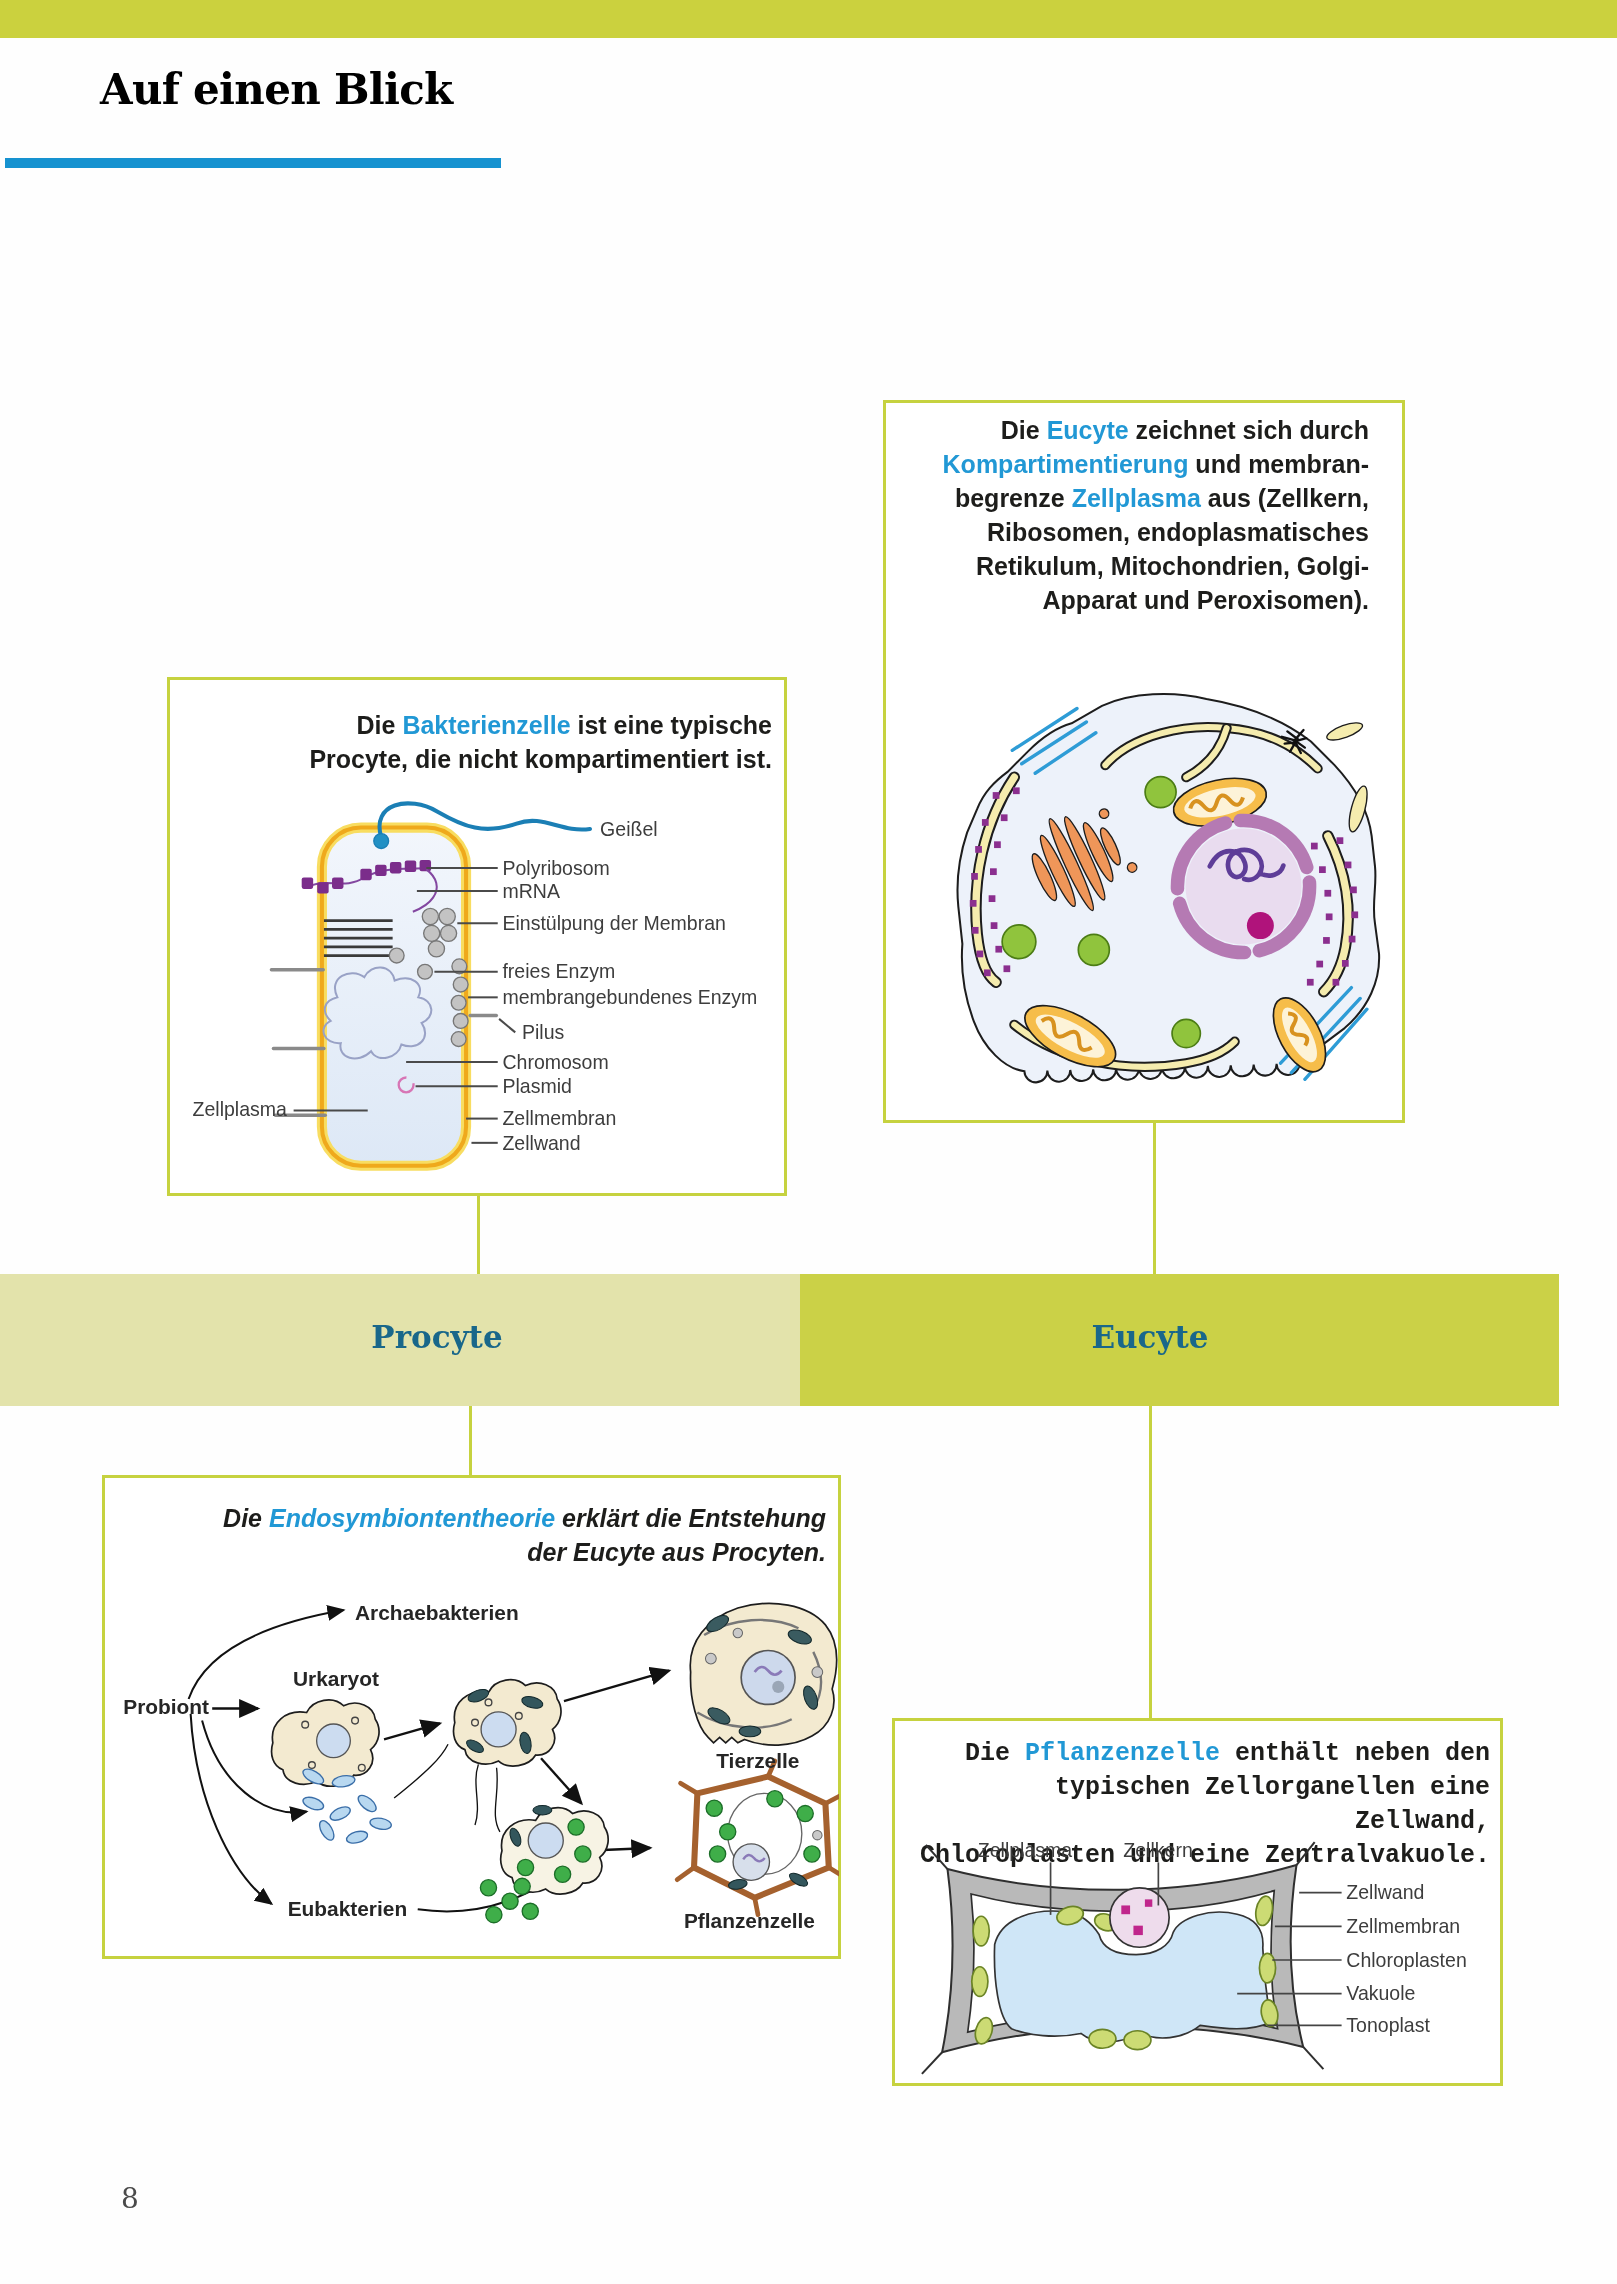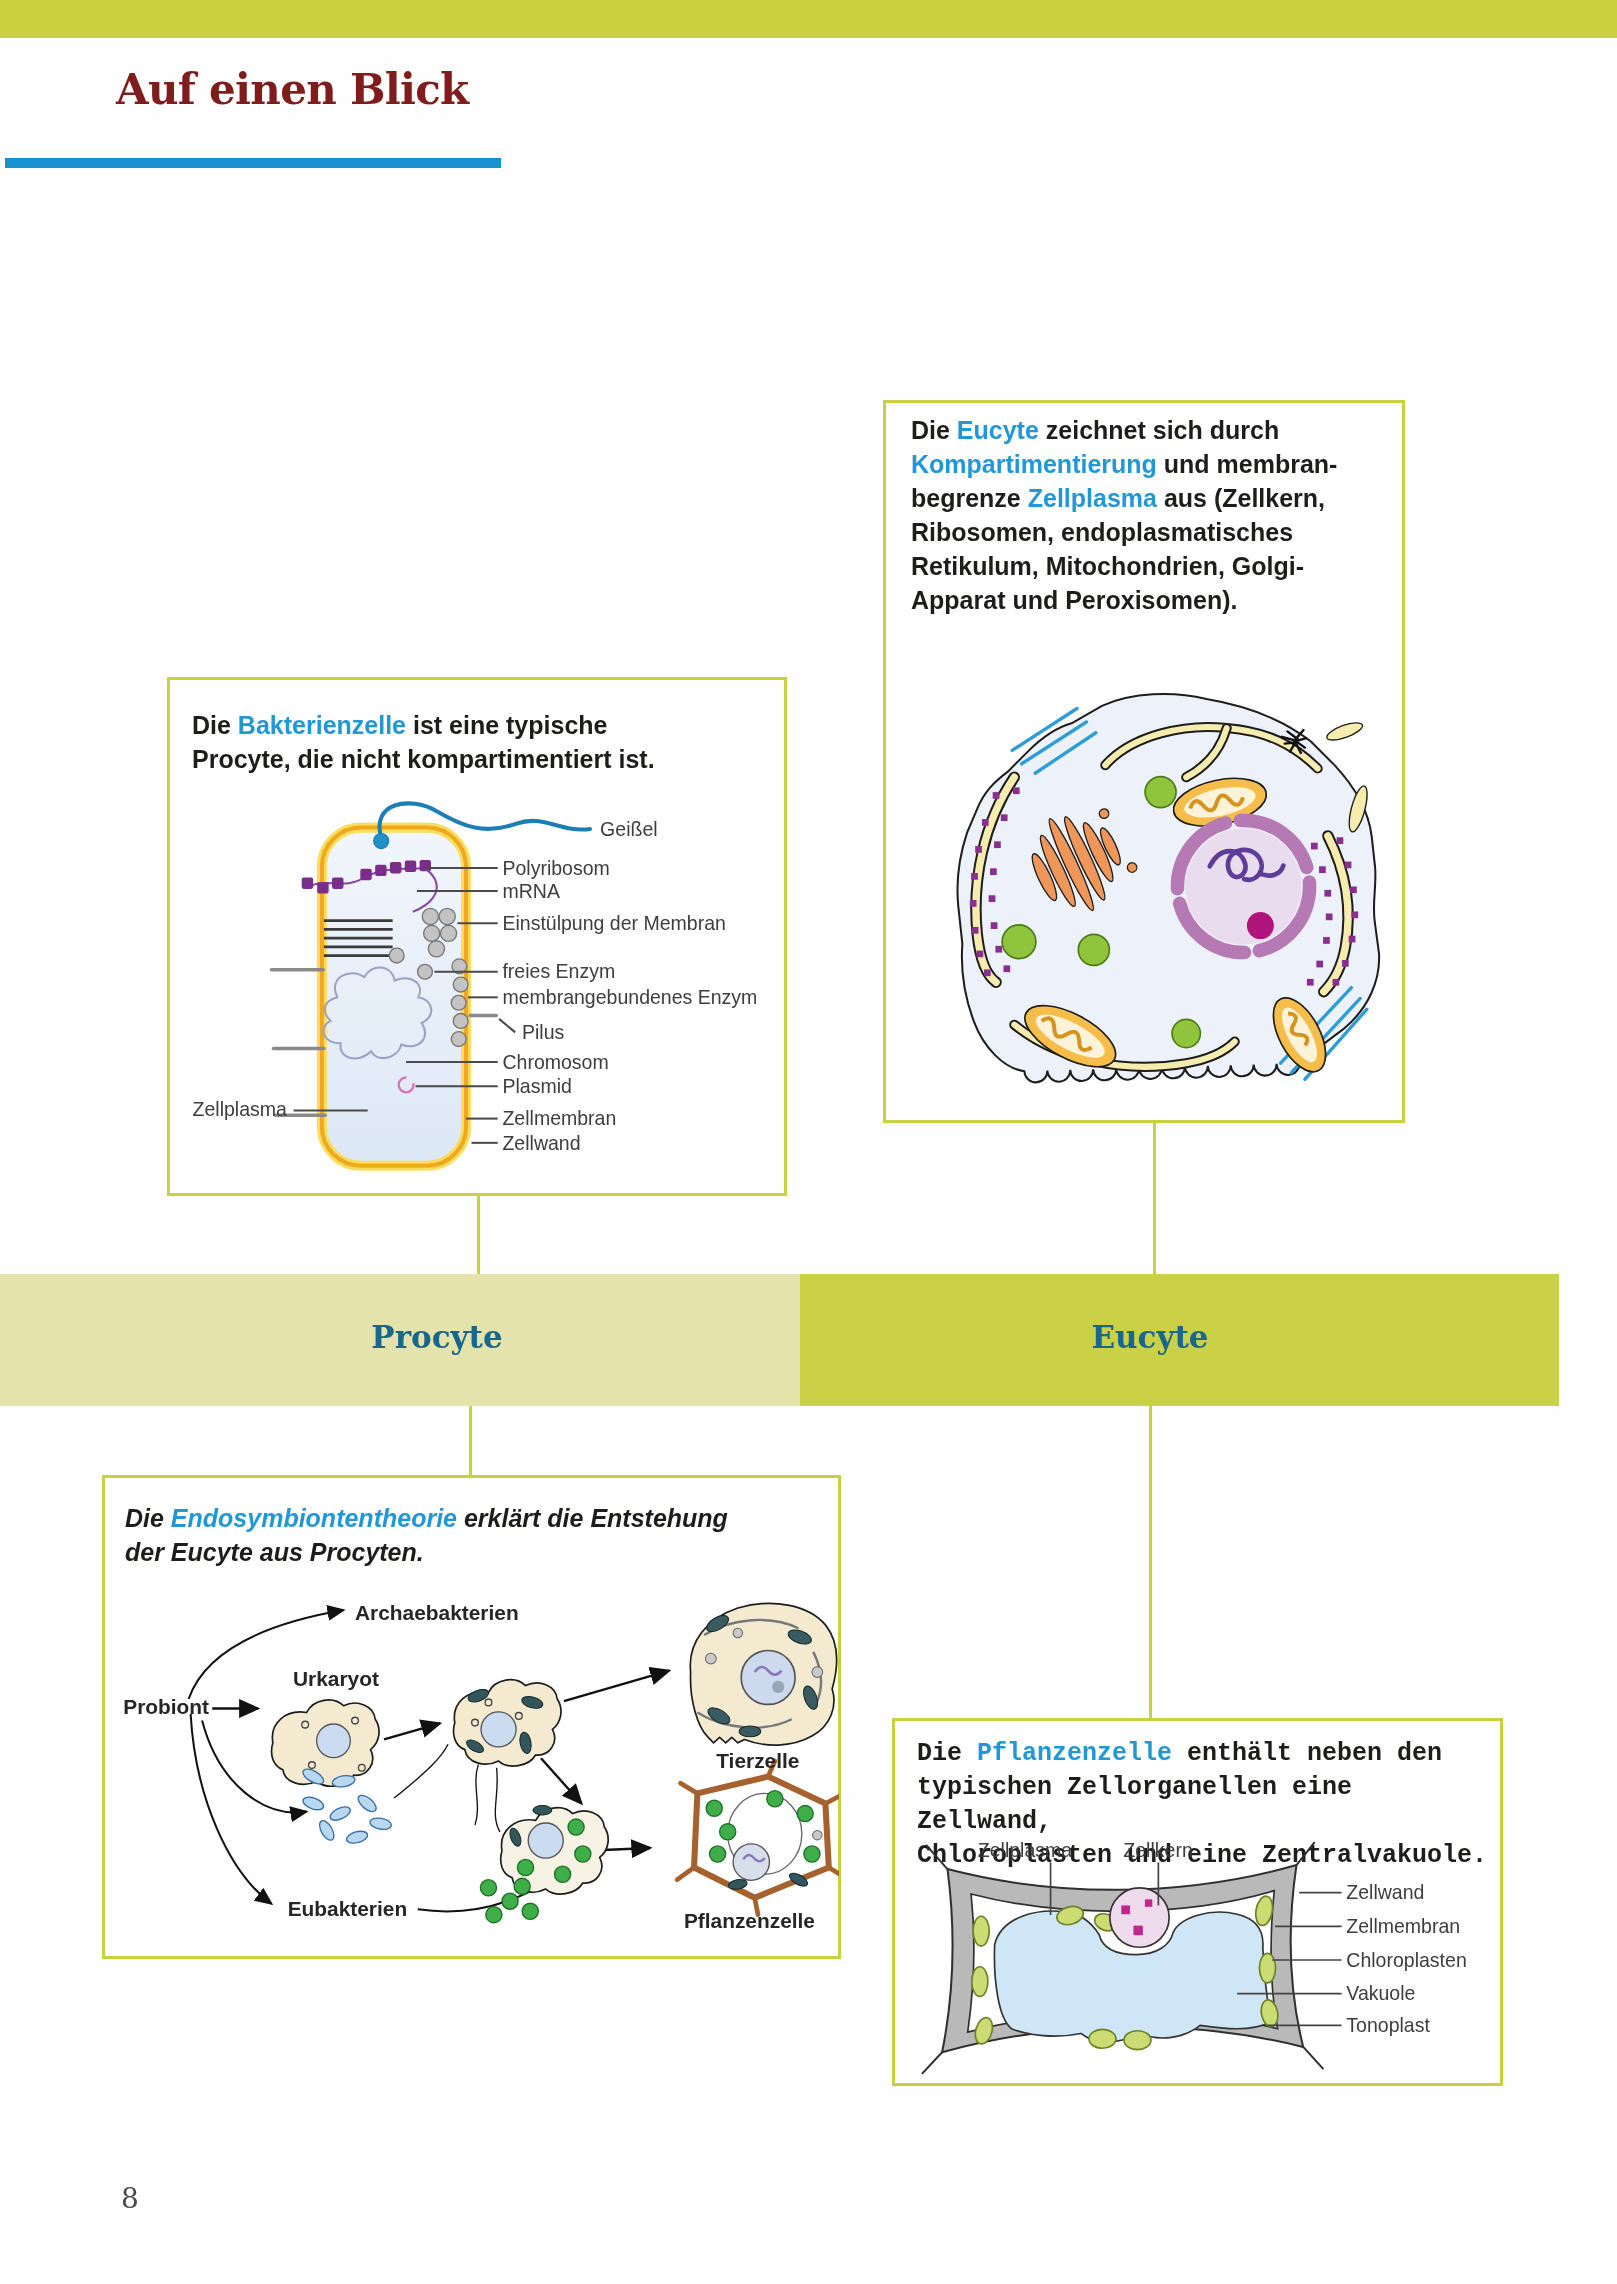--- a/index.html
+++ b/index.html
@@ -7,32 +7,33 @@
     width:1618px; height:2284px; position:relative;
     background:#fefefe; overflow:hidden;
     font-family:"Liberation Sans", sans-serif;
   }
   .abs { position:absolute; }
   
   #top-bar { left:0; top:0; width:1618px; height:38px; background:#cbd13e; }
   
   #page-title {
     left:100px; top:65px; font-family:"DejaVu Serif", serif;
-    font-weight:bold; font-size:42px; color:#7f1d1d; letter-spacing:-0.7px;margin-left:16px;
+    font-weight:bold; font-size:42px; color:#000000; letter-spacing:-0.7px;
   }
   #title-underline { left:5.4px; top:158px; width:496px; height:10px; background:#1692d0; }
   
   .info-box { background:#ffffff; border:3.4px solid #c6d23f; box-sizing:border-box; }
   #box-bacteria { left:167px; top:677px; width:620px; height:519px; }
   #box-eucyte   { left:883px; top:400px; width:522px; height:723px; }
   #box-endo     { left:102px; top:1475px; width:739px; height:484px; }
   #box-plant    { left:892px; top:1718px; width:611px; height:368px; }
   .intro {
     font-weight:700; font-size:25px; line-height:34px; color:#1d1d1b;
     white-space:pre-wrap;
+    text-align:right;
   }
   .kw { color:#2198d5; }
   #intro-bacteria { left:192px;  top:708px; width:580px; }
   #intro-eucyte   { left:911px; top:413px;  width:458px; }
   #intro-endo     { left:125px;  top:1501px; width:701px;font-style:italic; }
   #intro-plant    { left:917px; top:1737px; width:573px;font-family:Liberation Mono, monospace; }
   
   .connector { width:3.4px; background:#c6d23f; }
   #conn-a { left:477px;  top:1196px; height:78px; }
   #conn-b { left:1153px; top:1123px; height:151px; }

